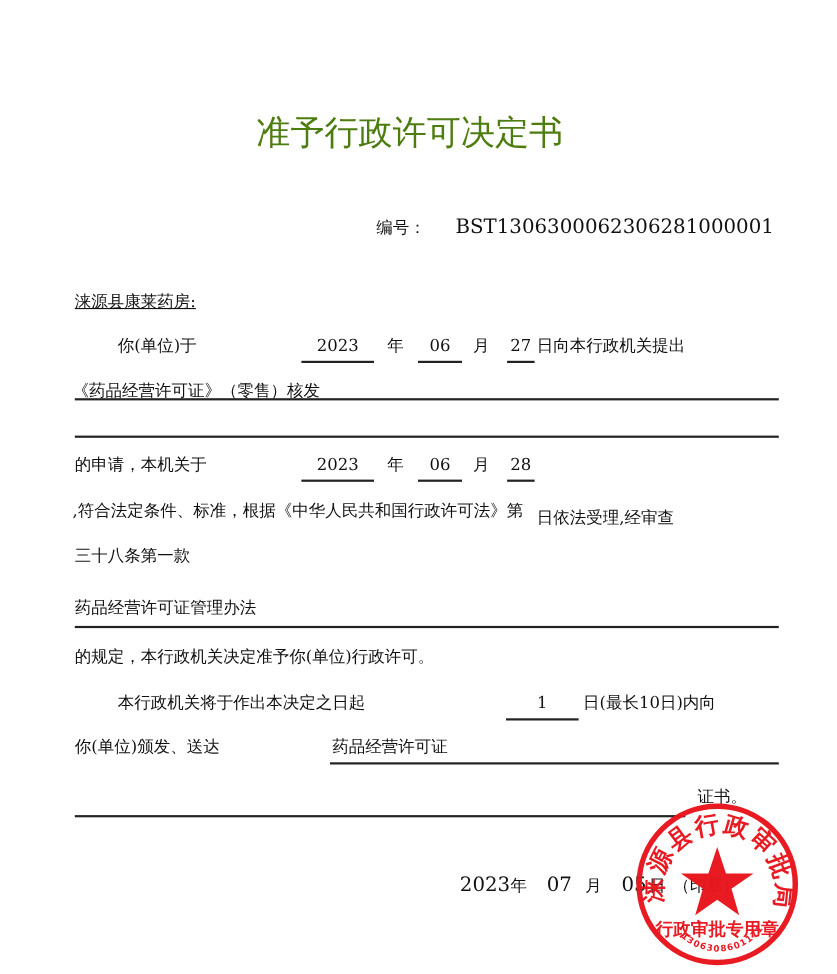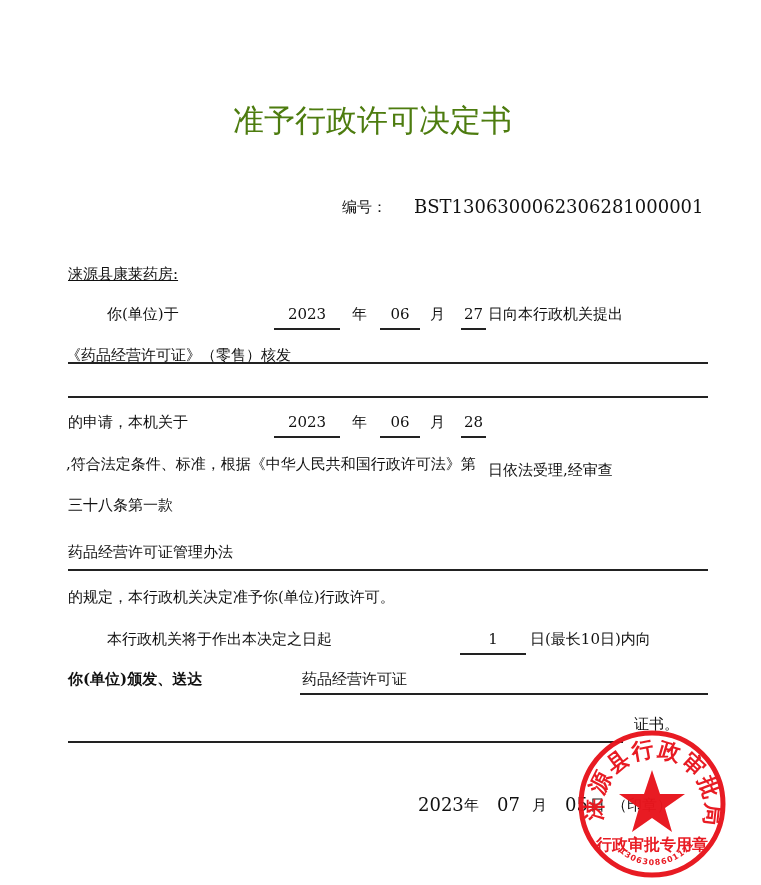--- a/index.html
+++ b/index.html
@@ -55,21 +55,21 @@
   <div class="abs t" style="left:68px; top:542px;font-family:Liberation Mono, monospace;">药品经营许可证管理办法</div>
   <div class="line" style="left:68px; top:569px; width:640px;"></div>
 
   <div class="abs t" style="left:68px; top:585px;">的规定，本行政机关决定准予你(单位)行政许可。</div>
 
   <div class="abs t" style="left:107px; top:627px;">本行政机关将于作出本决定之日起</div>
   <div class="abs t c" style="left:460px; top:627px; width:66px;">1</div>
   <div class="line" style="left:460px; top:653px; width:66px;"></div>
   <div class="abs t" style="left:530px; top:627px;">日(最长10日)内向</div>
 
-  <div class="abs t" style="left:68px; top:667px;font-weight:bold;">你(单位)颁发、送达</div>
+  <div class="abs t" style="left:68px; top:667px;">你(单位)颁发、送达</div>
   <div class="abs t" style="left:302px; top:667px;text-align:right;">药品经营许可证</div>
   <div class="line" style="left:300px; top:693px; width:408px;"></div>
 
   <div class="abs t" style="left:634px; top:712px;">证书。</div>
   <div class="line" style="left:68px; top:741px; width:555px;"></div>
 
   <div class="abs t" style="left:418px; top:793px; font-size:18px;">2023</div>
   <div class="abs t" style="left:464px; top:793px;">年</div>
   <div class="abs t" style="left:497px; top:793px; font-size:18px;">07</div>
   <div class="abs t" style="left:532px; top:793px;">月</div>

